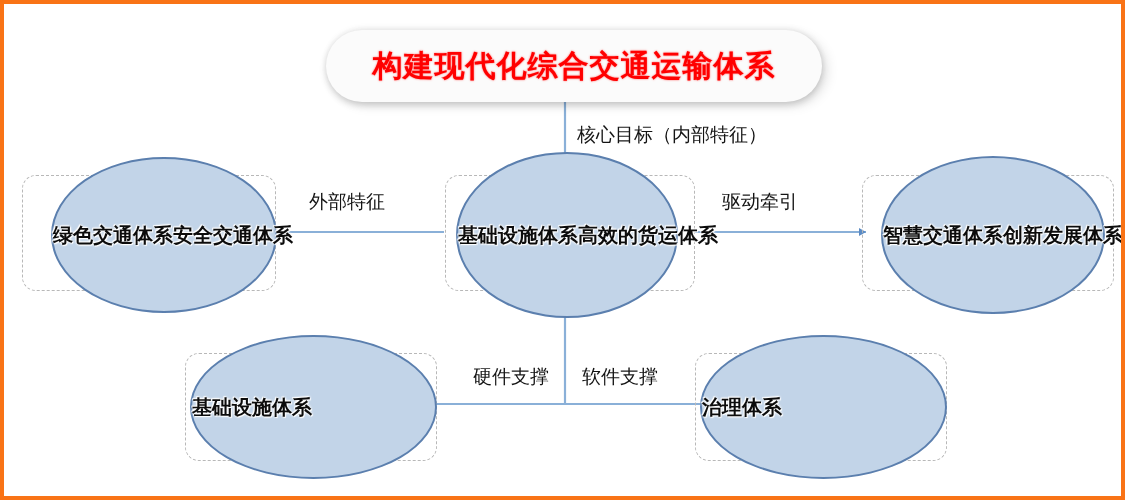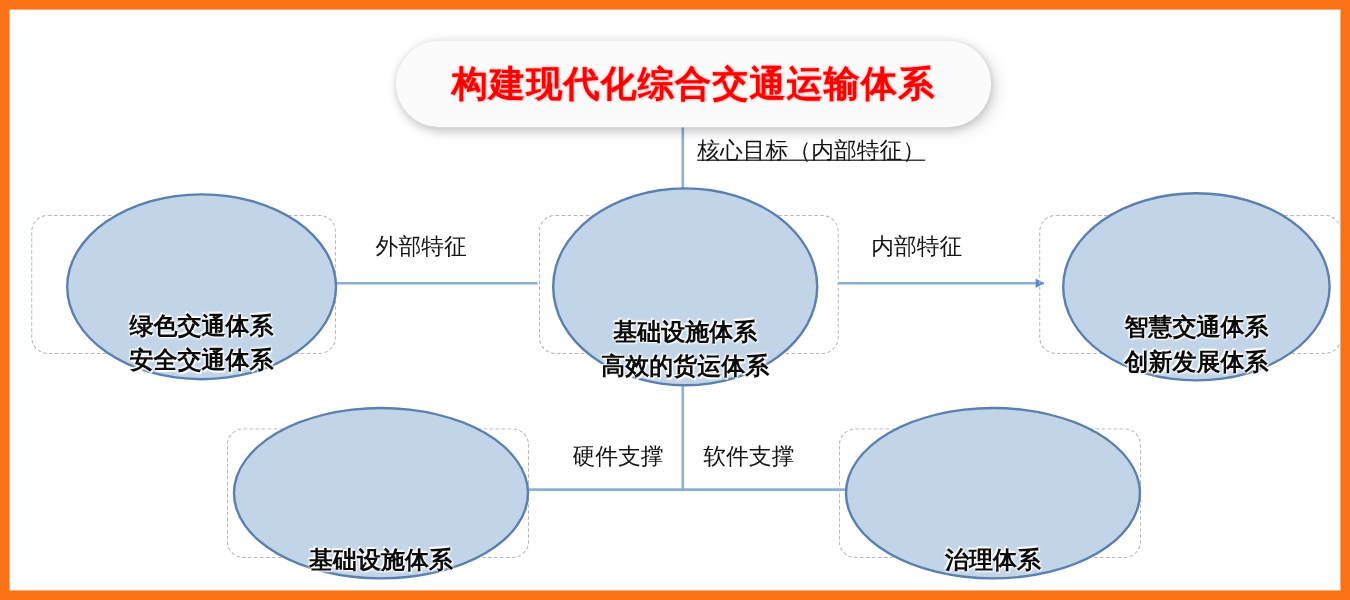--- a/index.html
+++ b/index.html
@@ -3,21 +3,21 @@
 <meta charset="utf-8">
 <style>
   html,body{margin:0;padding:0;background:#ffffff;}
   body{
     font-family:"Liberation Sans","DejaVu Sans",sans-serif;
   }
   #canvas{
     position:relative;
     width:1125px;height:500px;
     background:#ffffff;
-    border:8px solid #f97316;
+    border:4px solid #f97316;
     box-sizing:border-box;
     overflow:hidden;
   }
   #svg-layer{
     position:absolute;left:0;top:0;width:1125px;height:500px;
     pointer-events:none;
   }
   
   .title-pill{
     position:absolute;
@@ -47,22 +47,22 @@
     background:transparent;
     z-index:2;
   }
   
   .node{
     position:absolute;
     background:#c2d4e8;
     border:2px solid #days;
     border:2px solid #5b7fae;
     border-radius:50%;
-    display:flex;flex-direction:column;
-    align-items:center;justify-content:flex-end;
+    display:flex;flex-direction:row;
+    align-items:center;justify-content:flex-start;
     z-index:4;
   }
   .node .ln{
     color:#0c0c0c;
     font-size:20px;
     font-weight:bold;
     line-height:1.42;
     white-space:nowrap;
     text-shadow:
       0 0 3px #ffffff, 0 0 3px #ffffff,
@@ -139,19 +139,19 @@
   </div>
 
   <div class="node" style="left:696px;top:331px;width:243px;height:140px;">
     <span class="ln">治理体系</span>
   </div>
 
   <div class="node" style="left:186px;top:331px;width:243px;height:140px;">
     <span class="ln">基础设施体系</span>
   </div>
 
-  <div class="edge-label" style="left:573px;top:105px;text-decoration:underline;">核心目标（内部特征）</div>
+  <div class="edge-label" style="left:573px;top:118px;">核心目标（内部特征）</div>
   <div class="edge-label" style="left:305px;top:185px;">外部特征</div>
-  <div class="edge-label" style="left:718px;top:185px;">内部特征</div>
+  <div class="edge-label" style="left:718px;top:185px;">驱动牵引</div>
   <div class="edge-label" style="left:449px;top:360px;margin-left:20px;">硬件支撑</div>
   <div class="edge-label" style="left:578px;top:360px;">软件支撑</div>
 
 </div>
 
 </body></html>

